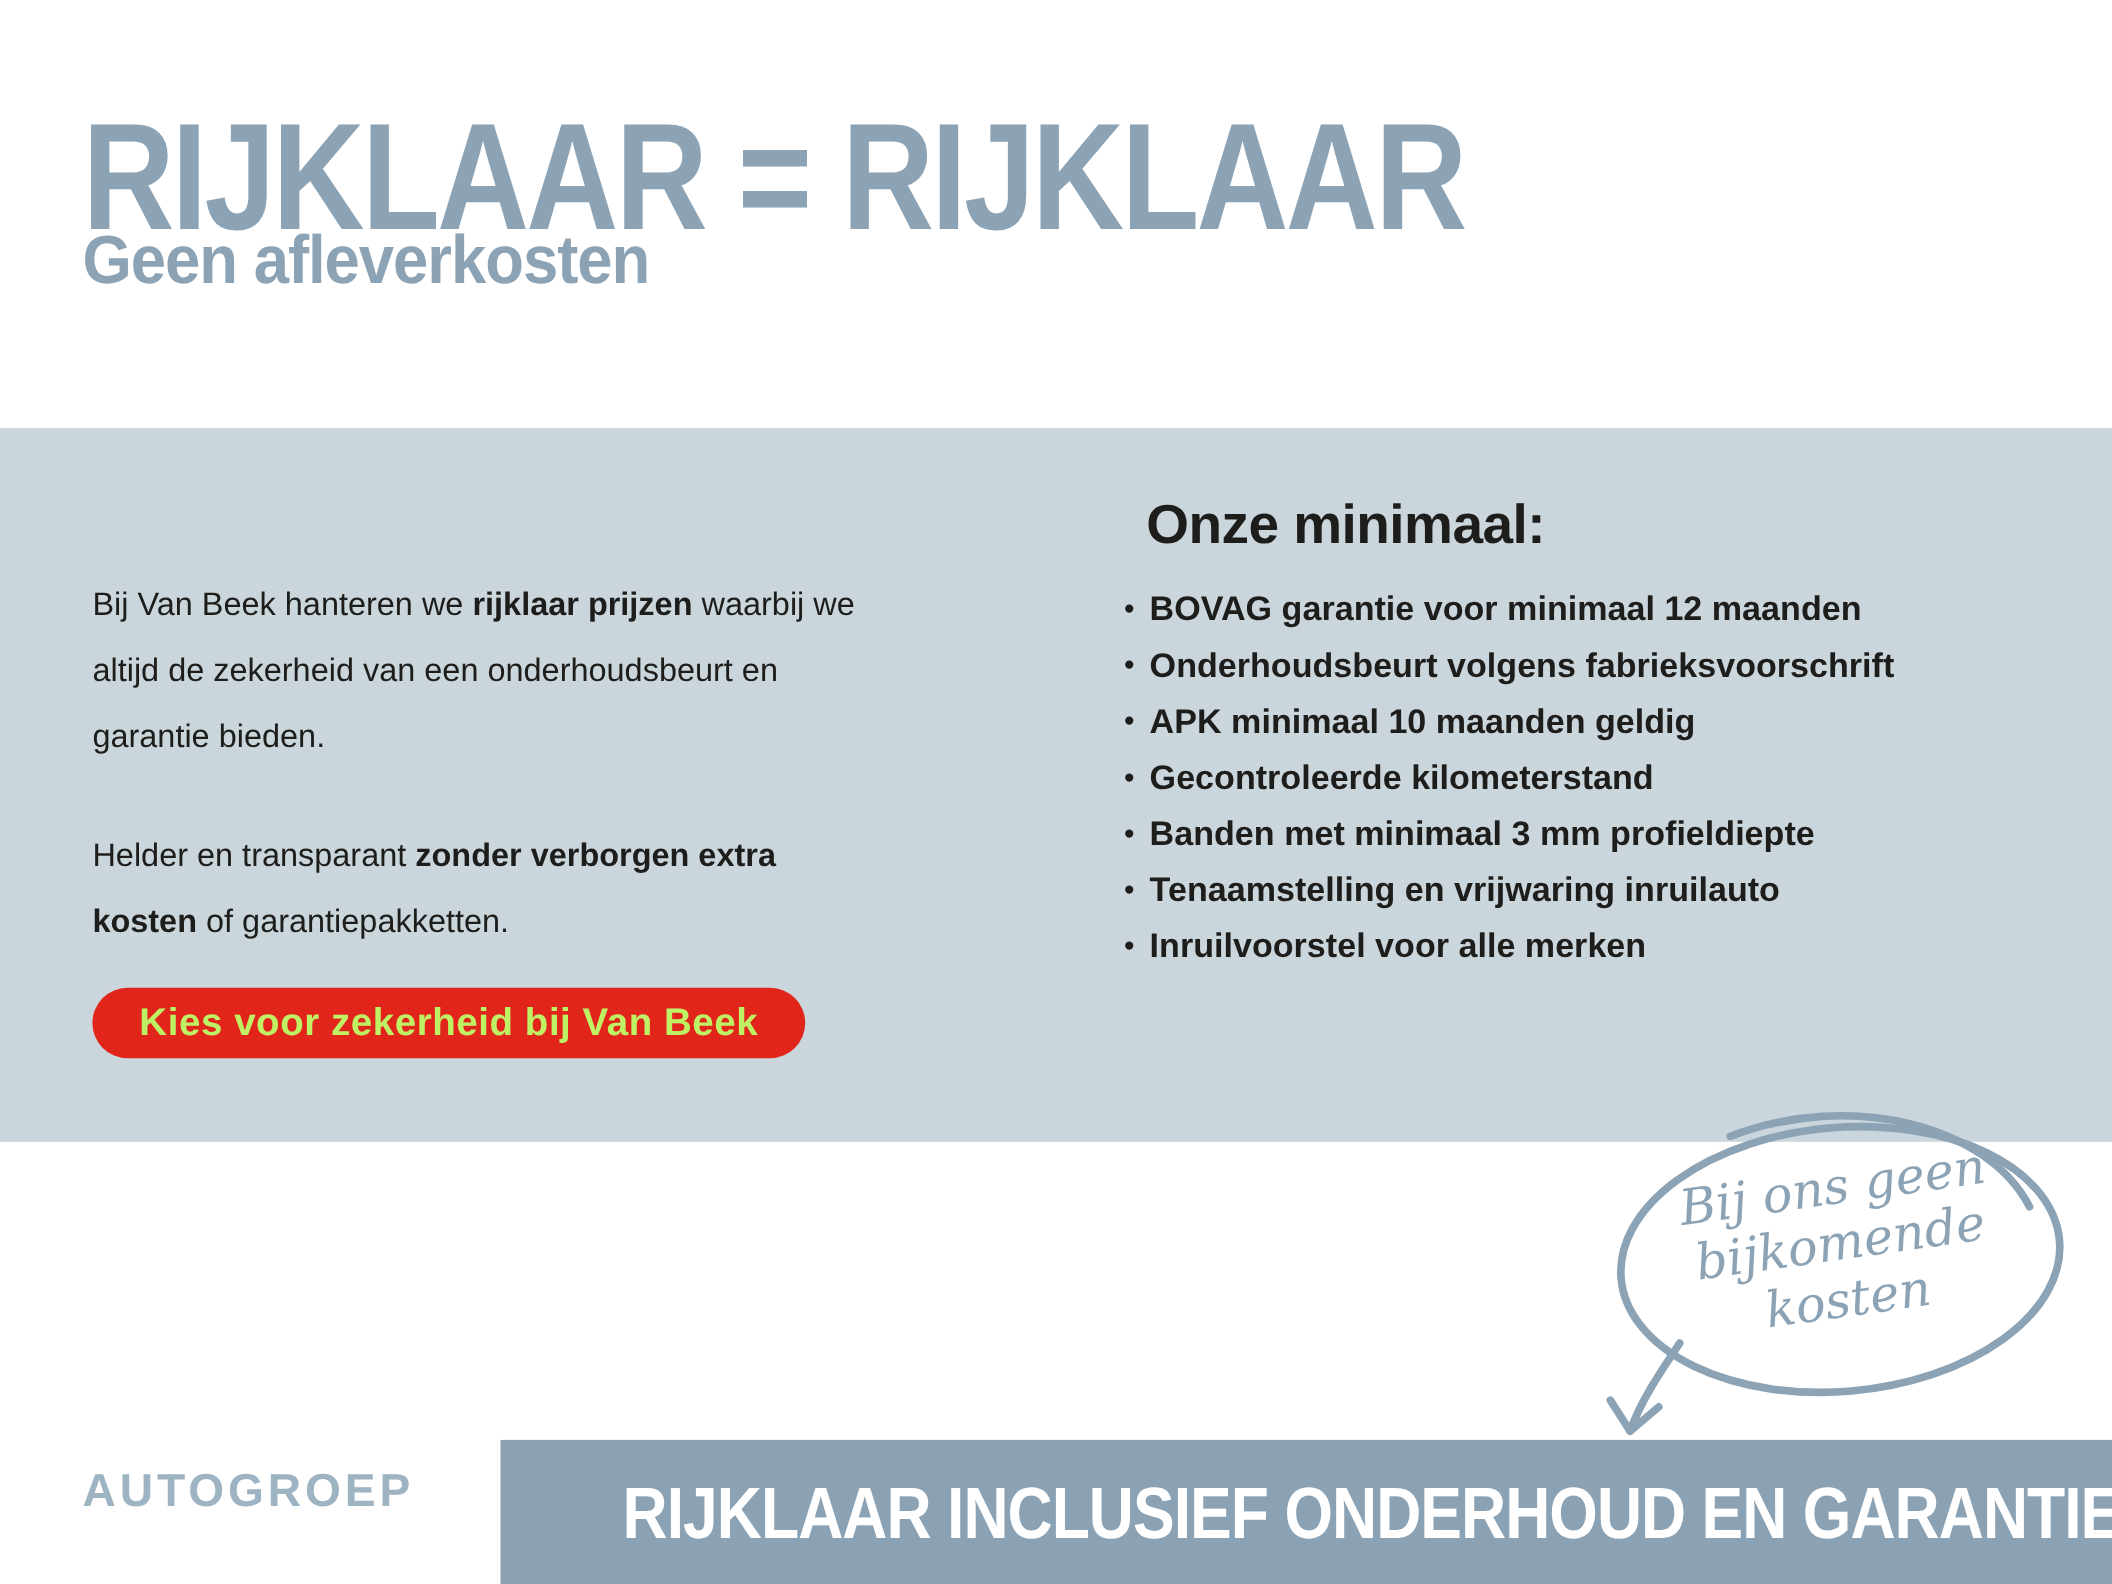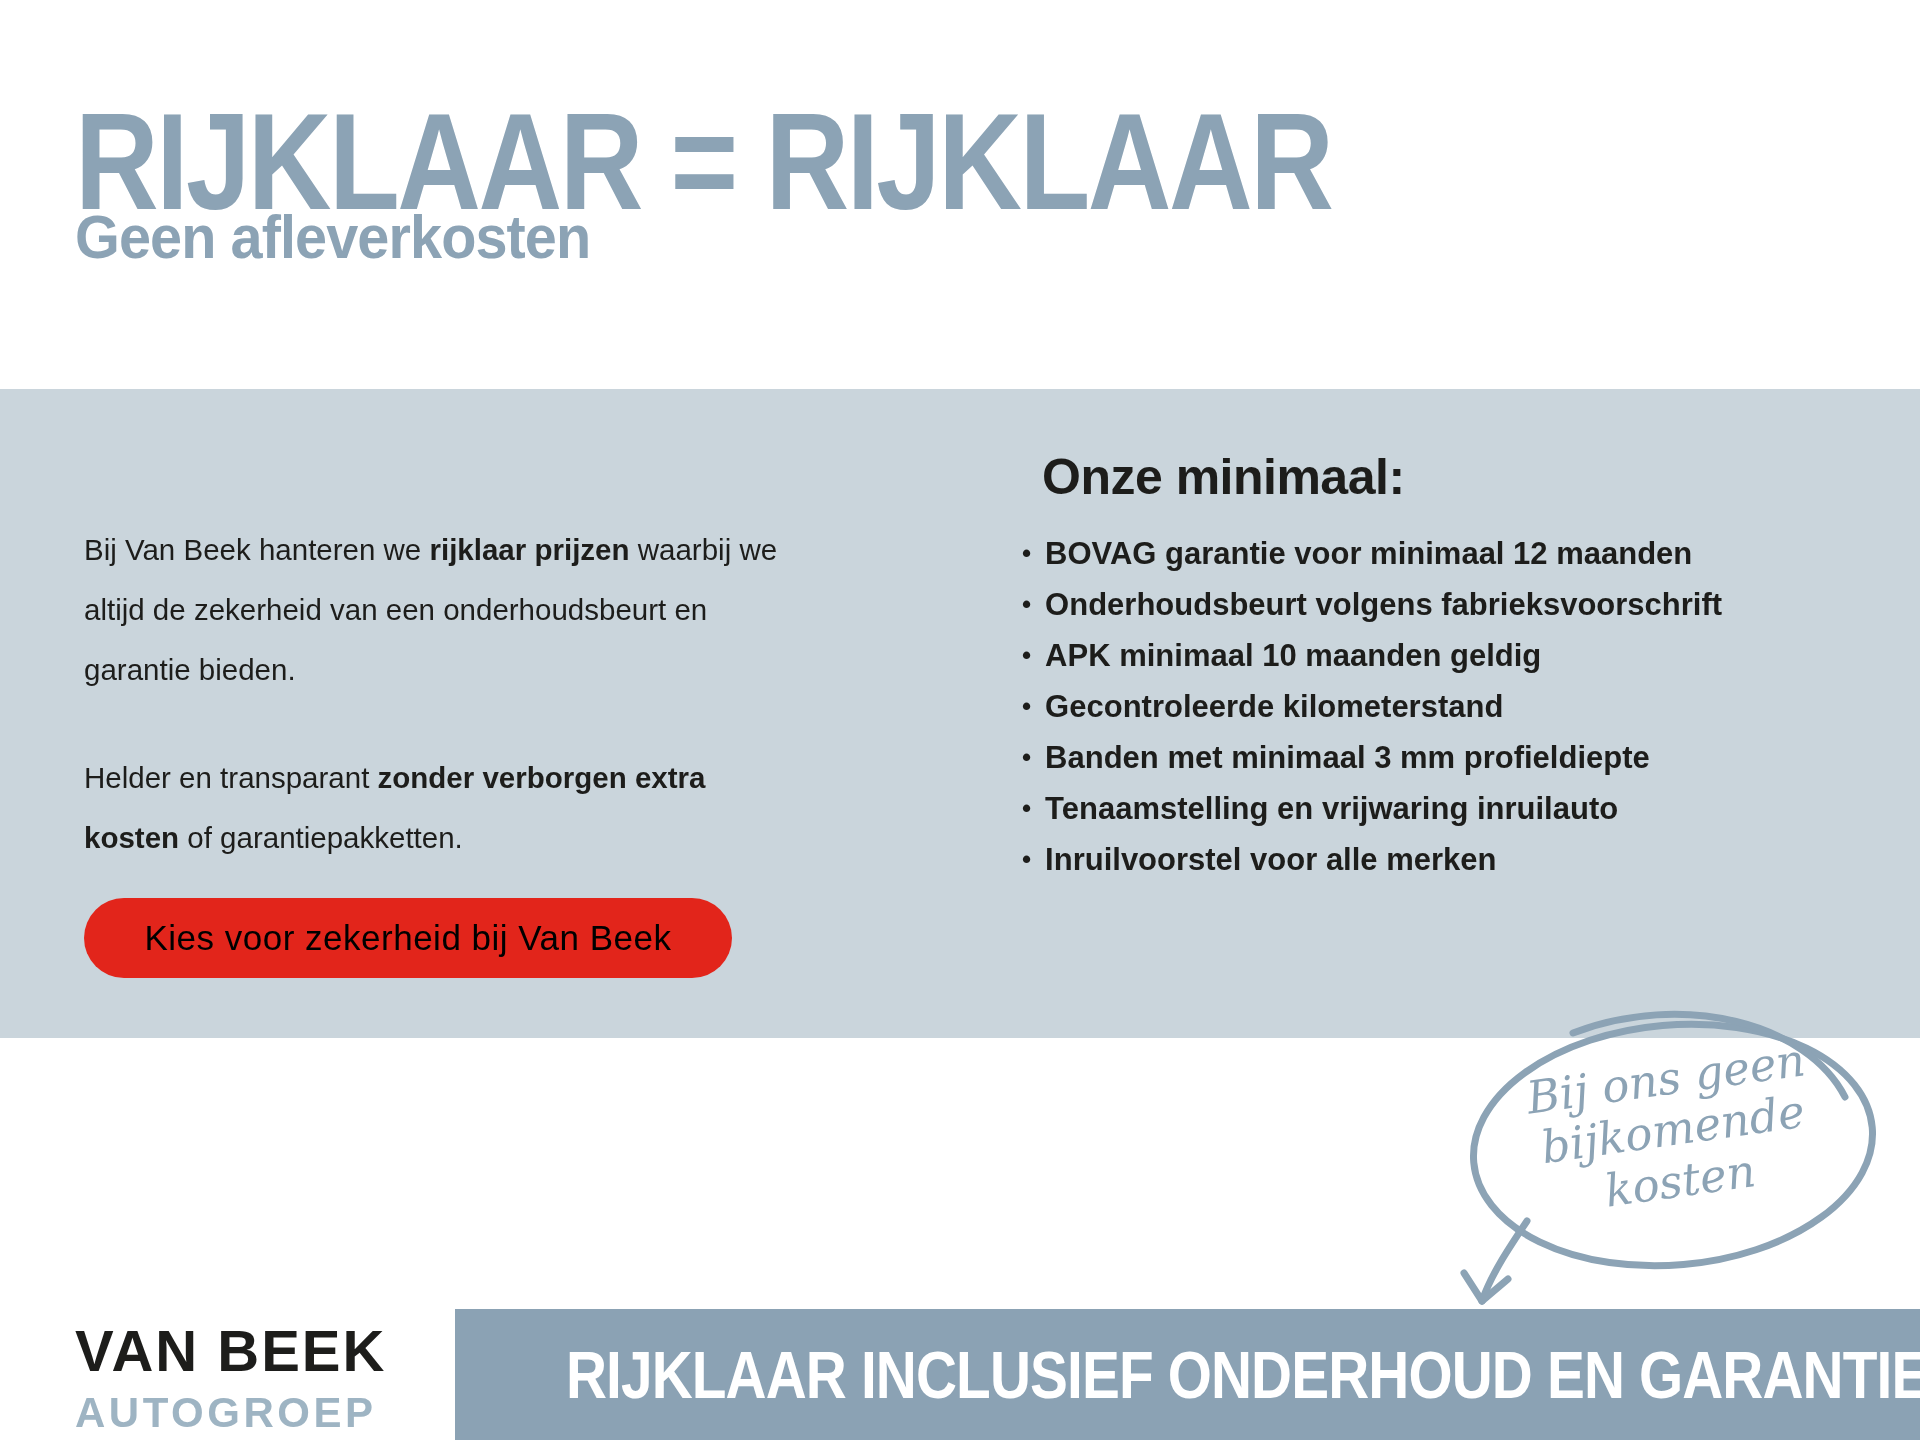--- a/index.html
+++ b/index.html
@@ -40,25 +40,25 @@
     background:var(--panel);
   }
   .intro-text{
     position:absolute;left:84px;top:131px;width:708px;
     font-size:29.5px;line-height:60px;color:var(--ink);
   }
   .intro-text p{margin:0;}
   .intro-text p + p{margin-top:48px;}
   .cta-button{
     position:absolute;left:84px;top:509px;
-    height:80px;min-width:648px;box-sizing:border-box;
+    height:64px;min-width:648px;box-sizing:border-box;
     background:var(--red);border:none;border-radius:44px;
     display:flex;align-items:center;justify-content:center;
     padding:0 40px;cursor:pointer;
-    font-family:inherit;font-size:35px;font-weight:normal;color:#000000;
+    font-family:inherit;font-size:35px;font-weight:bold;color:#bef264;
     letter-spacing:0.5px;white-space:nowrap;
   }
   .promises-heading{
     position:absolute;left:1042px;top:59px;
     font-size:50px;font-weight:bold;color:var(--ink);
     letter-spacing:-0.5px;white-space:nowrap;
   }
   .promises-list{
     position:absolute;left:1022px;top:140px;
     margin:0;padding:0;list-style:none;
@@ -143,21 +143,20 @@
     </svg>
     <div class="note-text">
 
     <span>Bij ons geen</span>
         <span>bijkomende</span>
         <span>kosten</span>
       </div>
   </div>
 
   <div class="logo">
-    <div class="logo-line1">VAN BEEK</div>
     <div class="logo-line2">AUTOGROEP</div>
   </div>
 
   <div class="footer-bar">
     <div class="footer-bar-text">RIJKLAAR INCLUSIEF ONDERHOUD EN GARANTIE</div>
   </div>
 
 </div>
 
 </body></html>

